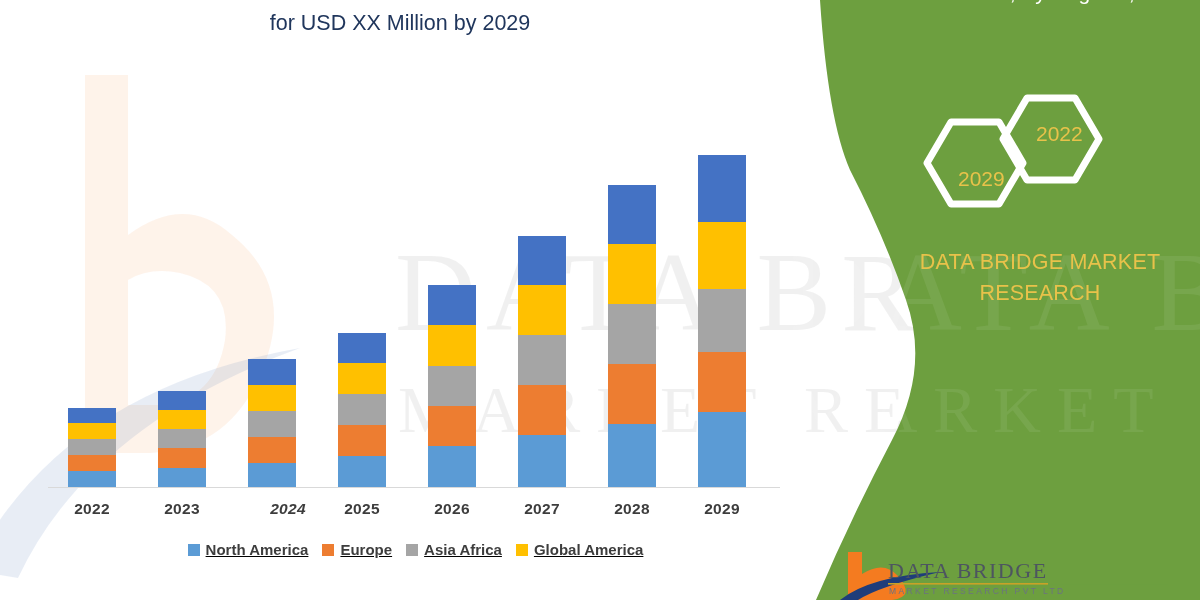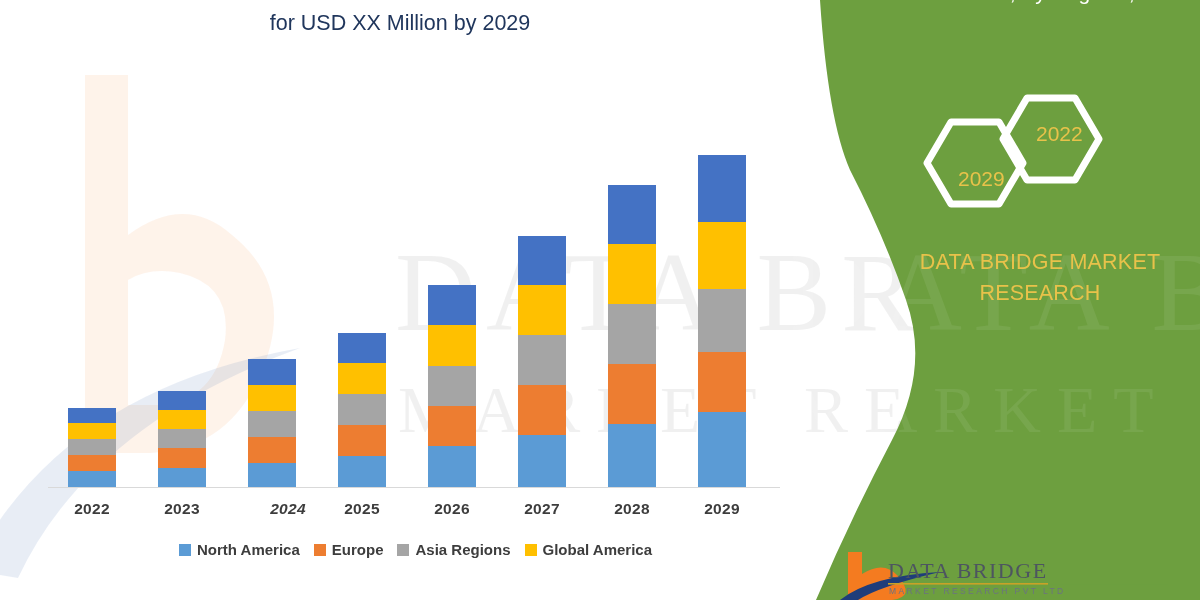--- a/index.html
+++ b/index.html
@@ -92,20 +92,21 @@
 
   
   .legend {
     position:absolute;
     left:48px; top:541px;
     width:735px;
     display:flex;
     align-items:center;
     justify-content:center;
     gap:14px;
+    text-decoration:underline;
   }
   .legend-item { display:flex; align-items:center; gap:6px; }
   .legend-swatch { width:12px; height:12px; display:block; }
   .legend-label {
     font-size:15px;
     font-weight:bold;
     color:#3d3d3d;
     white-space:nowrap;
   }
 
@@ -288,21 +289,21 @@
       <div class="legend-item">
         <span class="legend-swatch" style="background: rgb(91, 155, 213);"></span>
         <span class="legend-label">North America</span>
       </div>
       <div class="legend-item">
         <span class="legend-swatch" style="background: rgb(237, 125, 49);"></span>
         <span class="legend-label">Europe</span>
       </div>
       <div class="legend-item">
         <span class="legend-swatch" style="background: rgb(165, 165, 165);"></span>
-        <span class="legend-label">Asia Regions</span>
+        <span class="legend-label">Asia Africa</span>
       </div>
       <div class="legend-item">
         <span class="legend-swatch" style="background: rgb(255, 192, 0);"></span>
         <span class="legend-label">Global America</span>
       </div>
     </div>
 
   <svg id="green-panel" viewBox="0 0 420 600" preserveAspectRatio="none" aria-hidden="true">
     <path d="M40 0 L420 0 L420 600 L36 600 Q70 520 112 440 Q150 368 126 300 Q104 236 70 170 Q48 120 40 0 Z" fill="#6D9F3F"></path>
   </svg>

